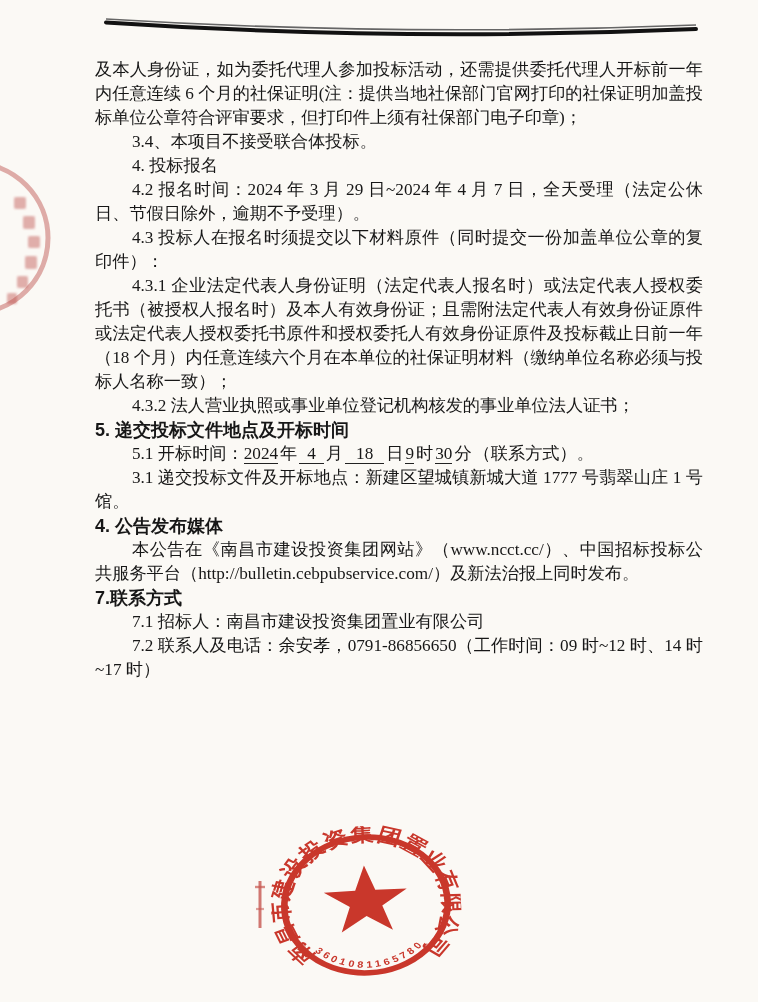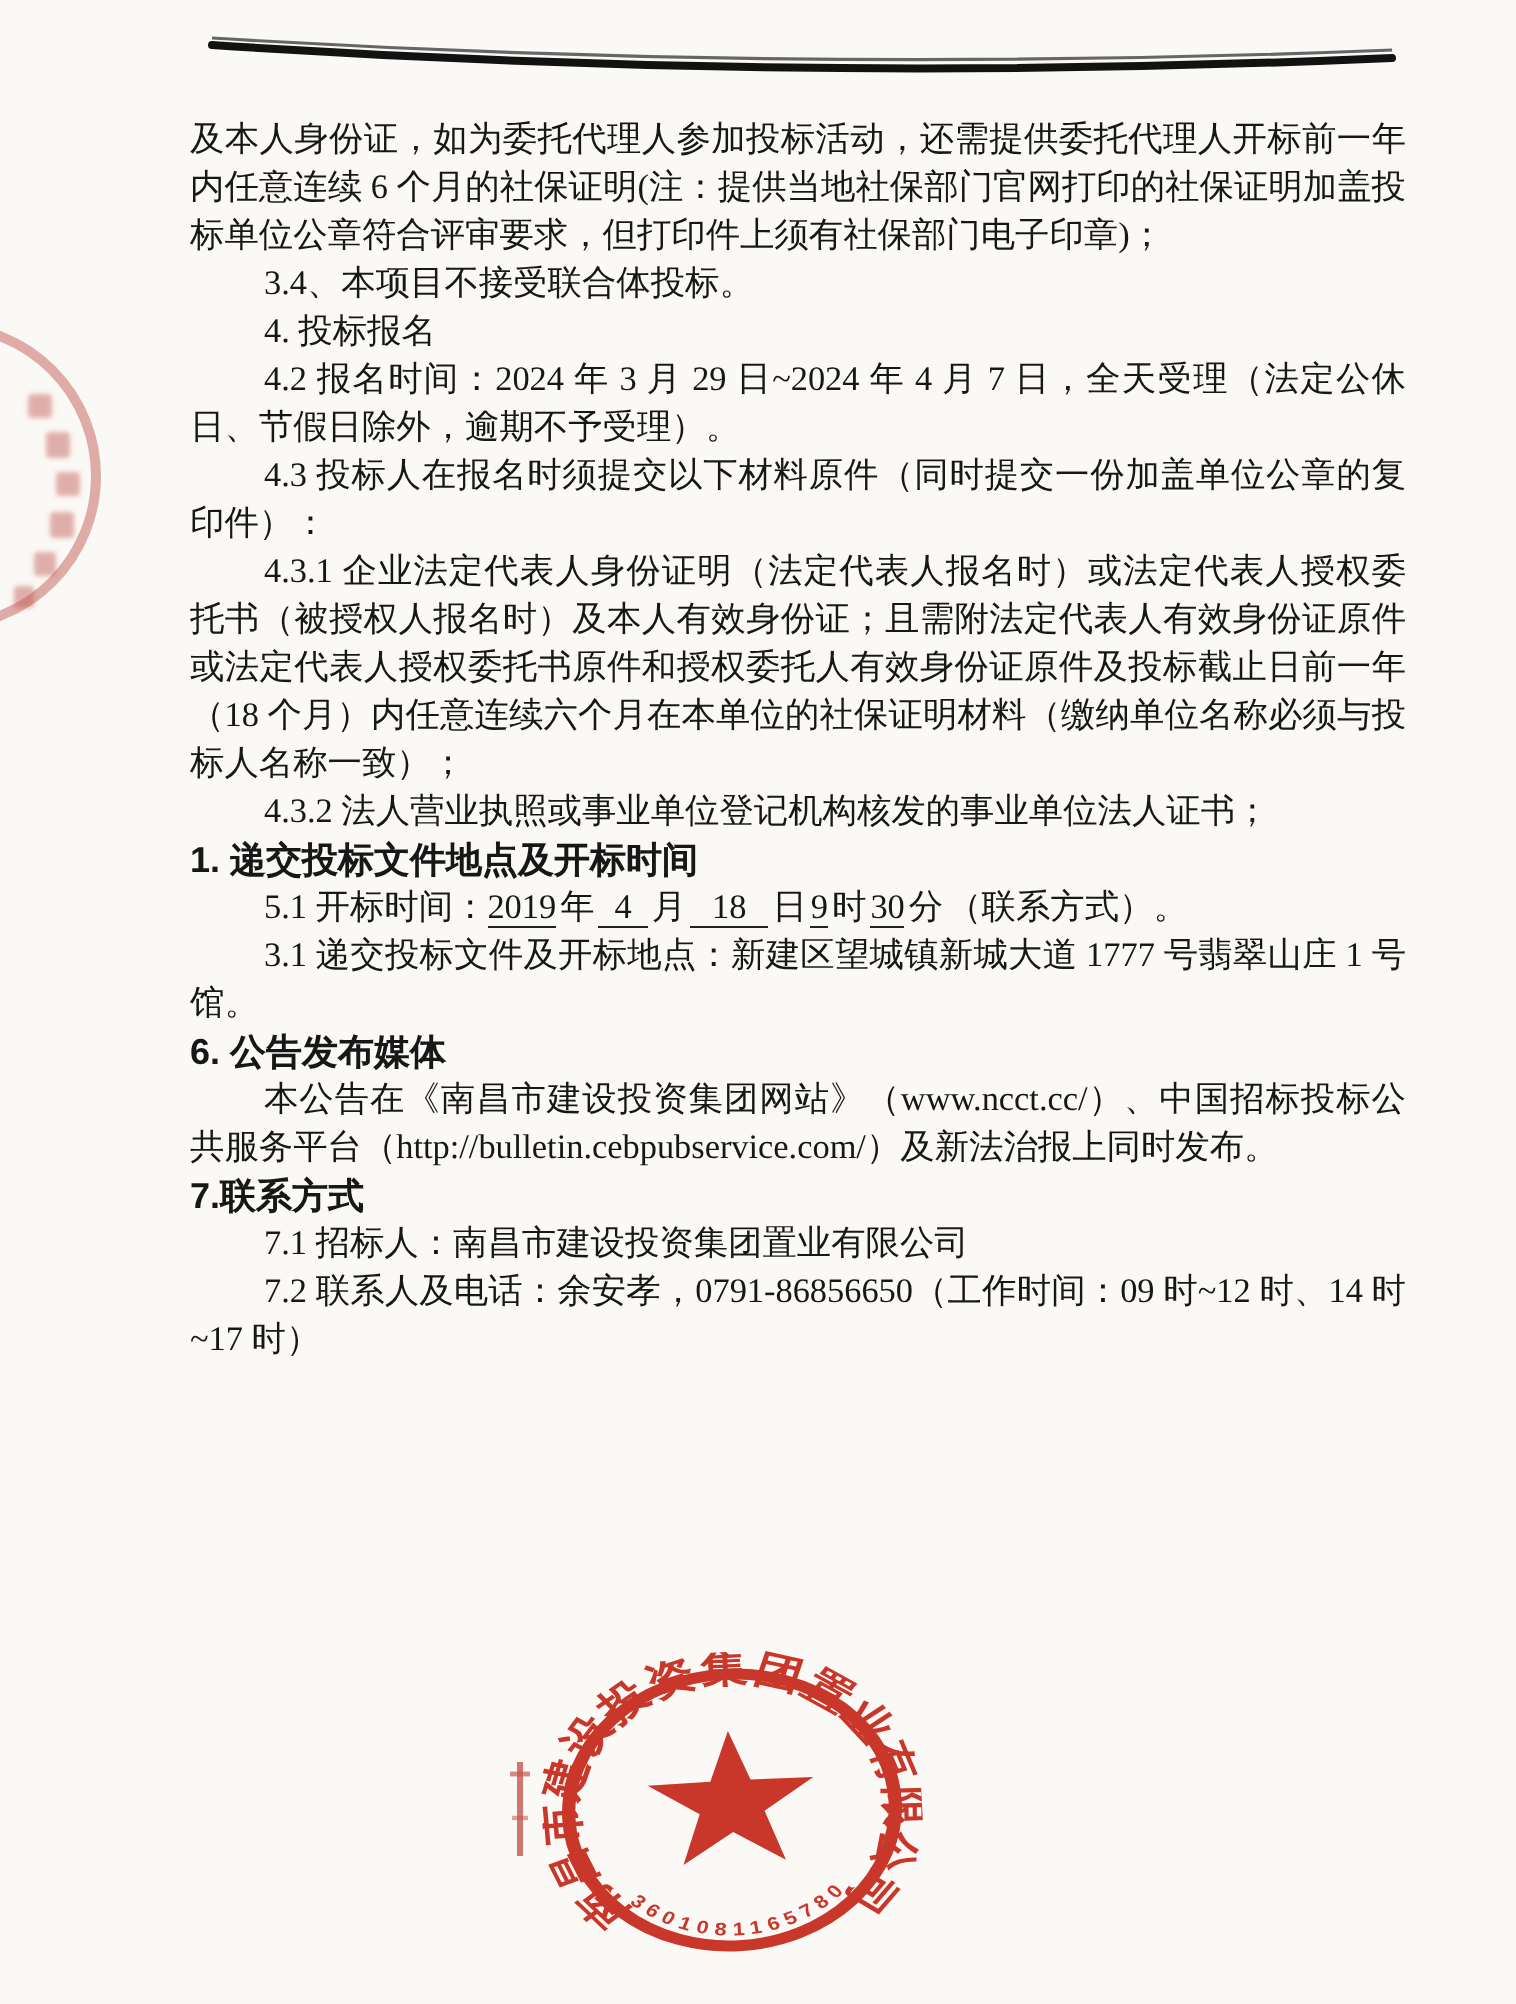--- a/index.html
+++ b/index.html
@@ -65,29 +65,29 @@
 
 <div class="page-content">
   <p>及本人身份证，如为委托代理人参加投标活动，还需提供委托代理人开标前一年内任意连续 6 个月的社保证明(注：提供当地社保部门官网打印的社保证明加盖投标单位公章符合评审要求，但打印件上须有社保部门电子印章)；</p>
   <p class="indent">3.4、本项目不接受联合体投标。</p>
   <p class="indent">4. 投标报名</p>
   <p class="indent">4.2 报名时间：2024 年 3 月 29 日~2024 年 4 月 7 日，全天受理（法定公休日、节假日除外，逾期不予受理）。</p>
   <p class="indent">4.3 投标人在报名时须提交以下材料原件（同时提交一份加盖单位公章的复印件）：</p>
   <p class="indent">4.3.1 企业法定代表人身份证明（法定代表人报名时）或法定代表人授权委托书（被授权人报名时）及本人有效身份证；且需附法定代表人有效身份证原件或法定代表人授权委托书原件和授权委托人有效身份证原件及投标截止日前一年（18 个月）内任意连续六个月在本单位的社保证明材料（缴纳单位名称必须与投标人名称一致）；</p>
   <p class="indent">4.3.2 法人营业执照或事业单位登记机构核发的事业单位法人证书；</p>
 
-  <p class="h h5">1. 递交投标文件地点及开标时间</p>
+  <p class="h h5">5. 递交投标文件地点及开标时间</p>
 
   <p class="indent">
-    <span>5.1 开标时间：</span><span class="u">2019</span><span class="unit">年</span><span class="u pad">4</span><span class="unit">月</span><span class="u pad2">18</span><span class="unit">日</span><span class="u">9</span><span class="unit">时</span><span class="u">30</span><span class="unit">分</span><span>（联系方式）。</span>
+    <span>5.1 开标时间：</span><span class="u">2024</span><span class="unit">年</span><span class="u pad">4</span><span class="unit">月</span><span class="u pad2">18</span><span class="unit">日</span><span class="u">9</span><span class="unit">时</span><span class="u">30</span><span class="unit">分</span><span>（联系方式）。</span>
   </p>
 
   <p class="indent">3.1 递交投标文件及开标地点：新建区望城镇新城大道 1777 号翡翠山庄 1 号馆。</p>
 
-  <p class="h h6">6. 公告发布媒体</p>
+  <p class="h h6">4. 公告发布媒体</p>
   <p class="indent">本公告在《南昌市建设投资集团网站》（www.ncct.cc/）、中国招标投标公共服务平台（http://bulletin.cebpubservice.com/）及新法治报上同时发布。</p>
 
   <p class="h h7">7.联系方式</p>
   <p class="indent">7.1 招标人：南昌市建设投资集团置业有限公司</p>
   <p class="indent">7.2 联系人及电话：余安孝，0791-86856650（工作时间：09 时~12 时、14 时~17 时）</p>
 </div>
 
 <svg class="stray-mark" width="16" height="56" viewBox="0 0 16 56">
   <path d="M8 3 V50" fill="none" stroke="rgba(186,48,40,0.8)" stroke-width="3"></path>
   <path d="M3 9 H13" fill="none" stroke="rgba(186,48,40,0.7)" stroke-width="2.4"></path>

